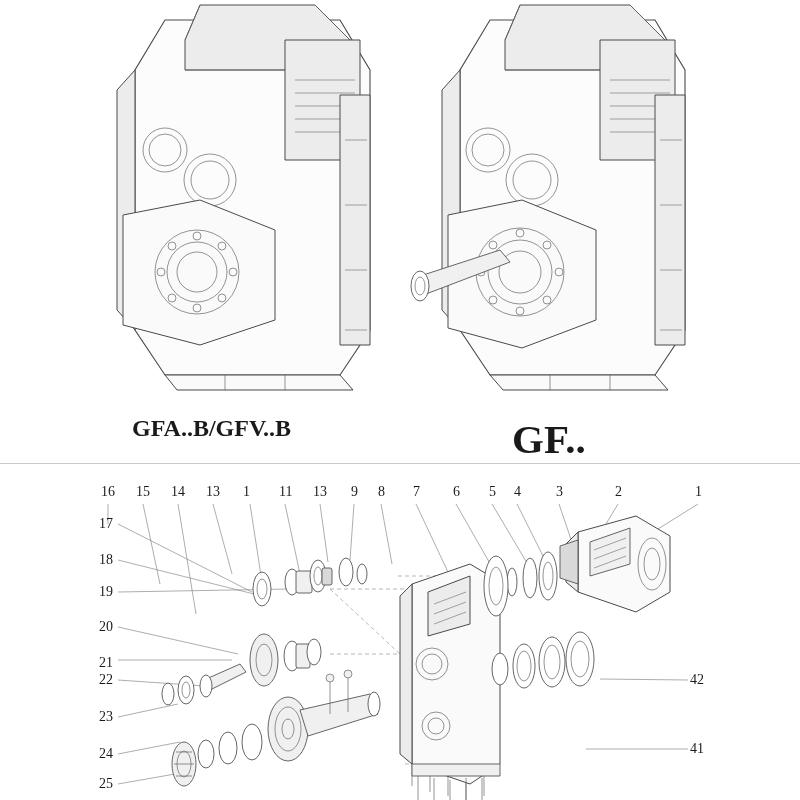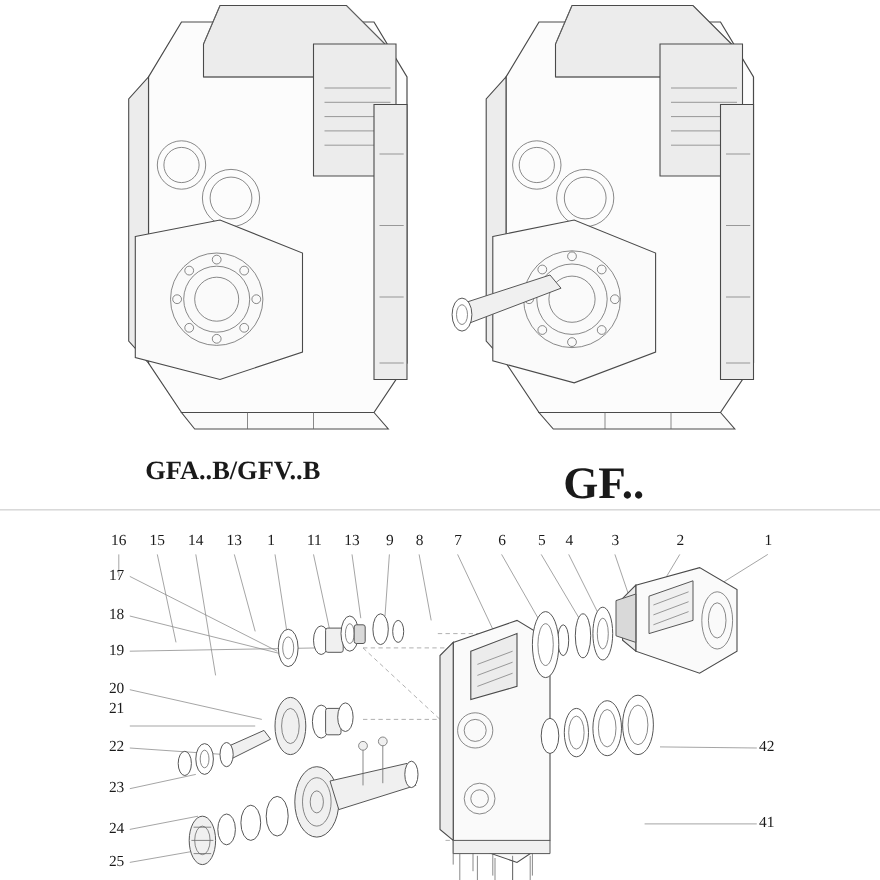--- a/index.html
+++ b/index.html
@@ -361,21 +361,21 @@
     <div class="callout" style="left:489px;top:20px;">5</div>
     <div class="callout" style="left:514px;top:20px;">4</div>
     <div class="callout" style="left:556px;top:20px;">3</div>
     <div class="callout" style="left:615px;top:20px;">2</div>
     <div class="callout" style="left:695px;top:20px;">1</div>
 
     <div class="callout" style="left:99px;top:52px;">17</div>
     <div class="callout" style="left:99px;top:88px;">18</div>
     <div class="callout" style="left:99px;top:120px;">19</div>
     <div class="callout" style="left:99px;top:155px;">20</div>
-    <div class="callout" style="left:99px;top:173px;">21</div>
+    <div class="callout" style="left:99px;top:191px;">21</div>
     <div class="callout" style="left:99px;top:208px;">22</div>
     <div class="callout" style="left:99px;top:245px;">23</div>
     <div class="callout" style="left:99px;top:282px;">24</div>
     <div class="callout" style="left:99px;top:312px;">25</div>
 
     <div class="callout" style="left:690px;top:208px;text-align:right;">42</div>
     <div class="callout" style="left:690px;top:277px;">41</div>
   </div>
 
 </div>

